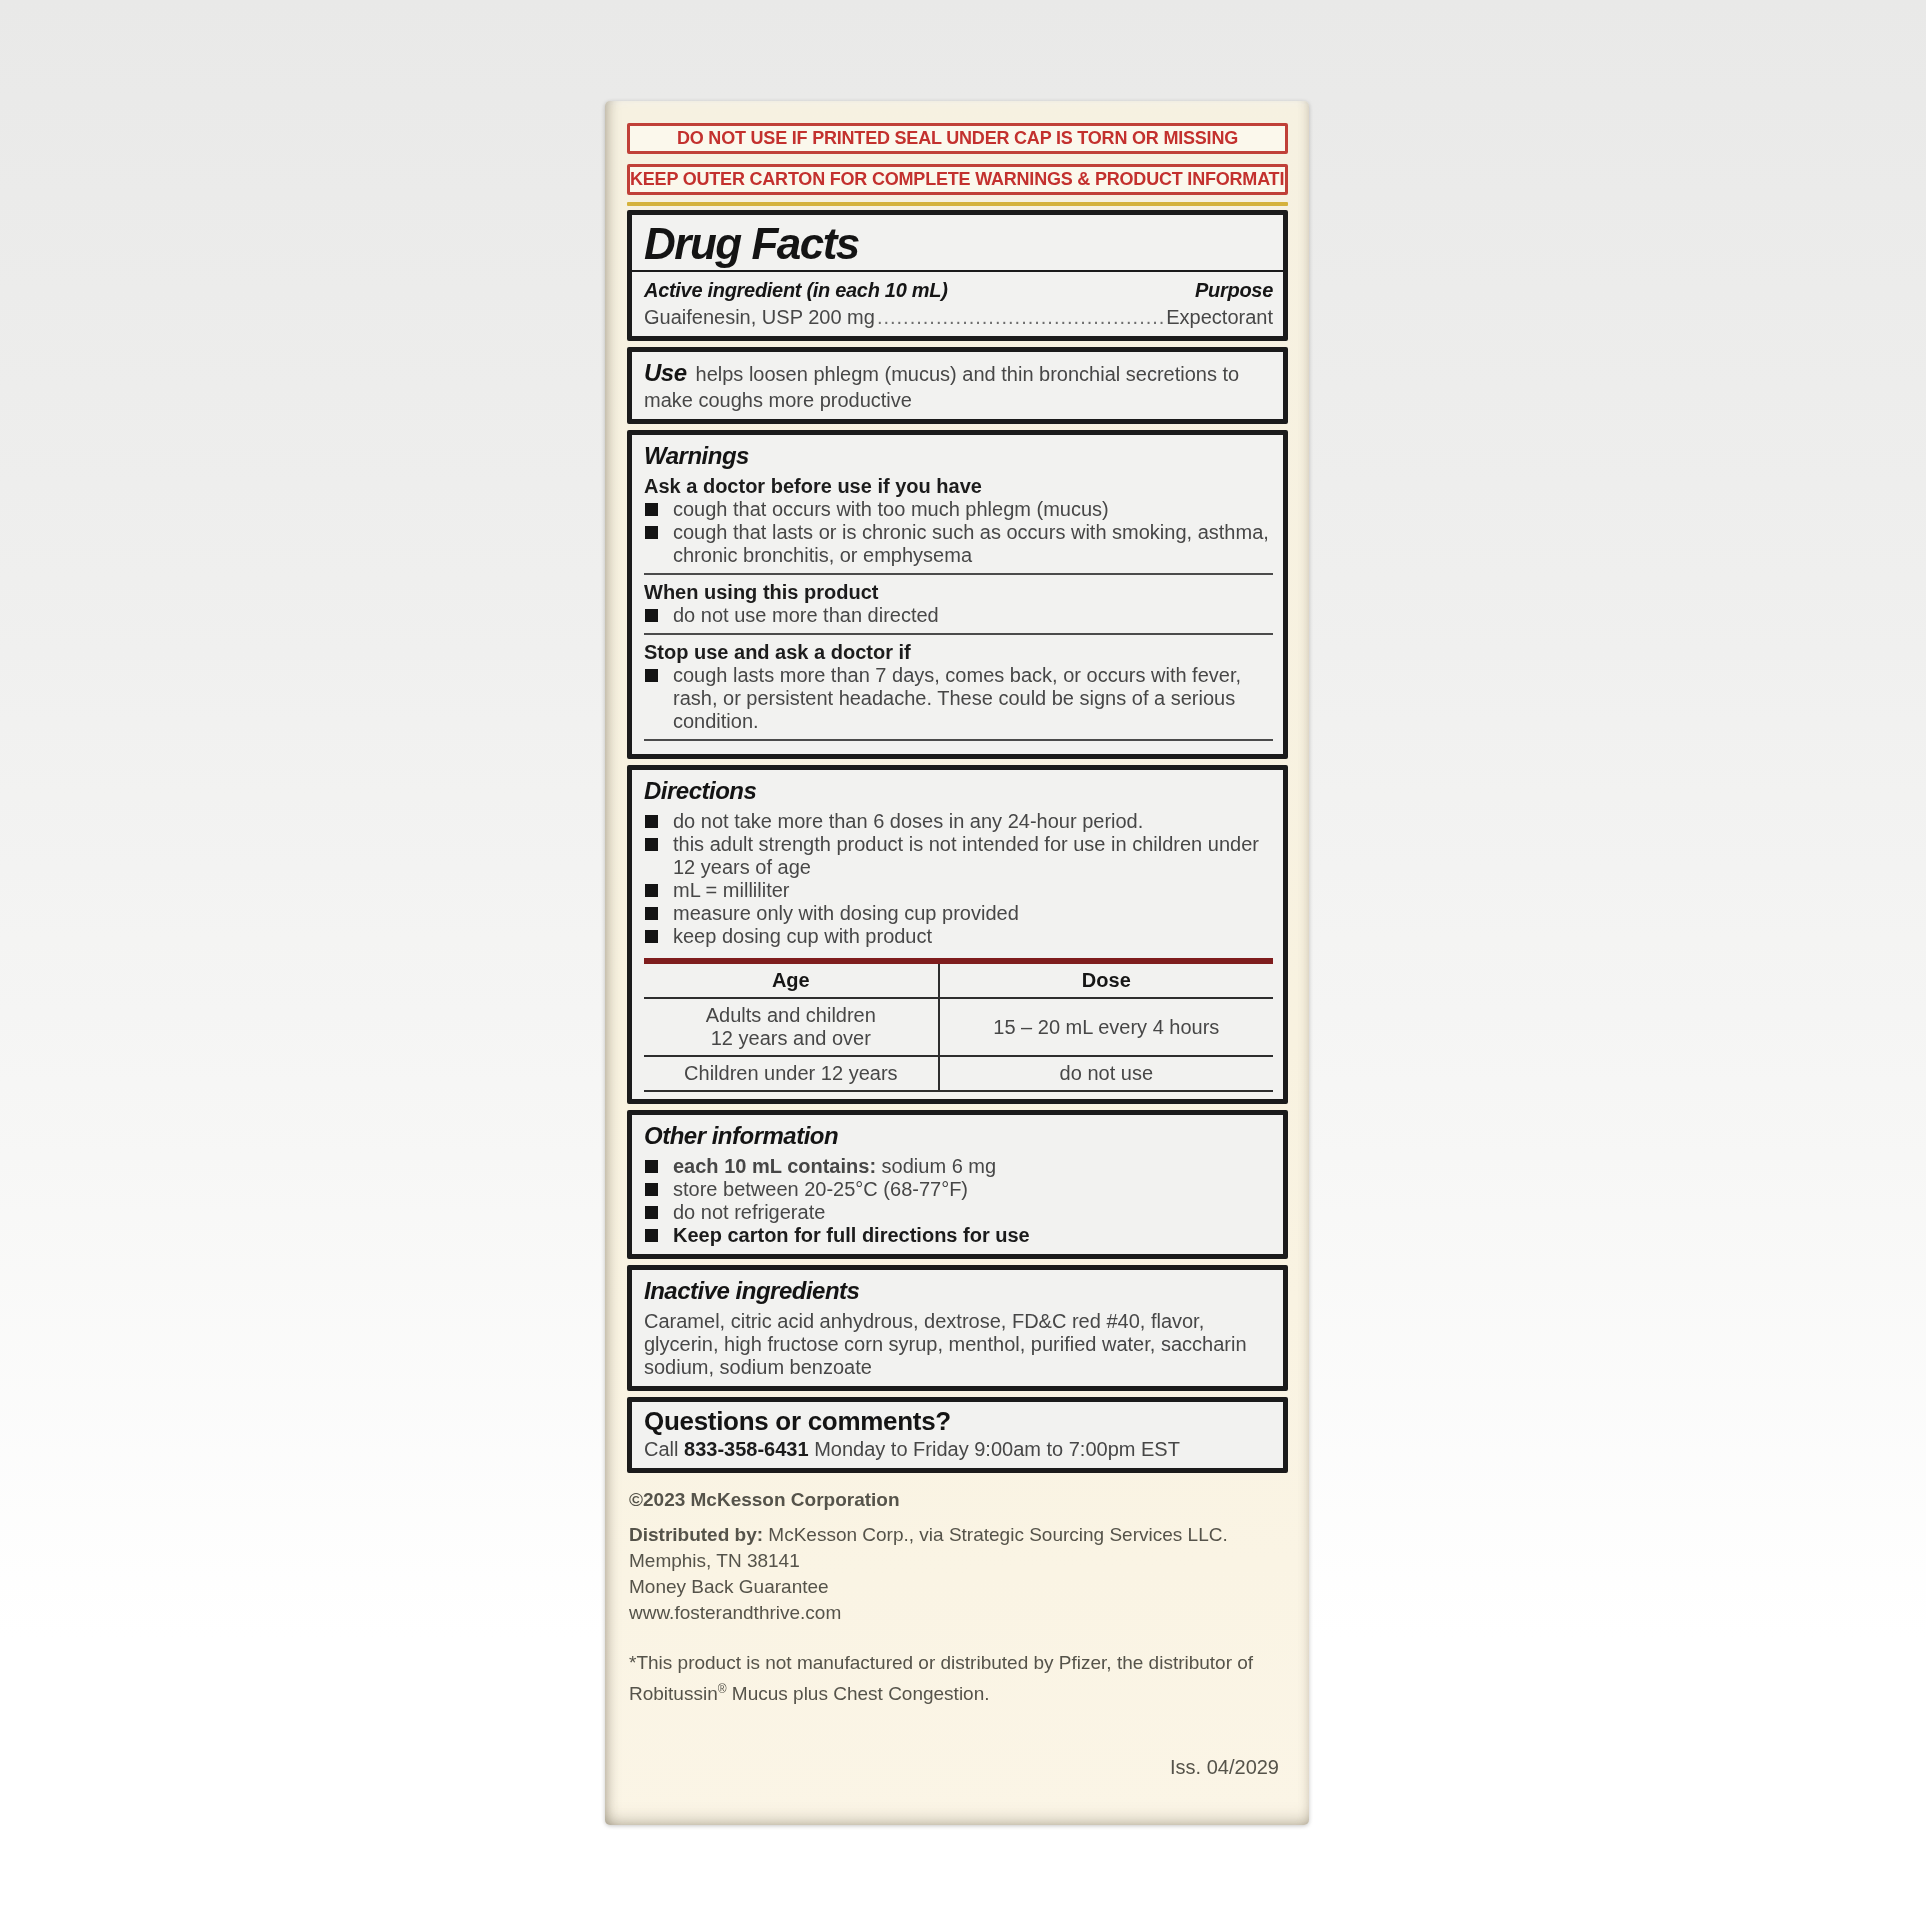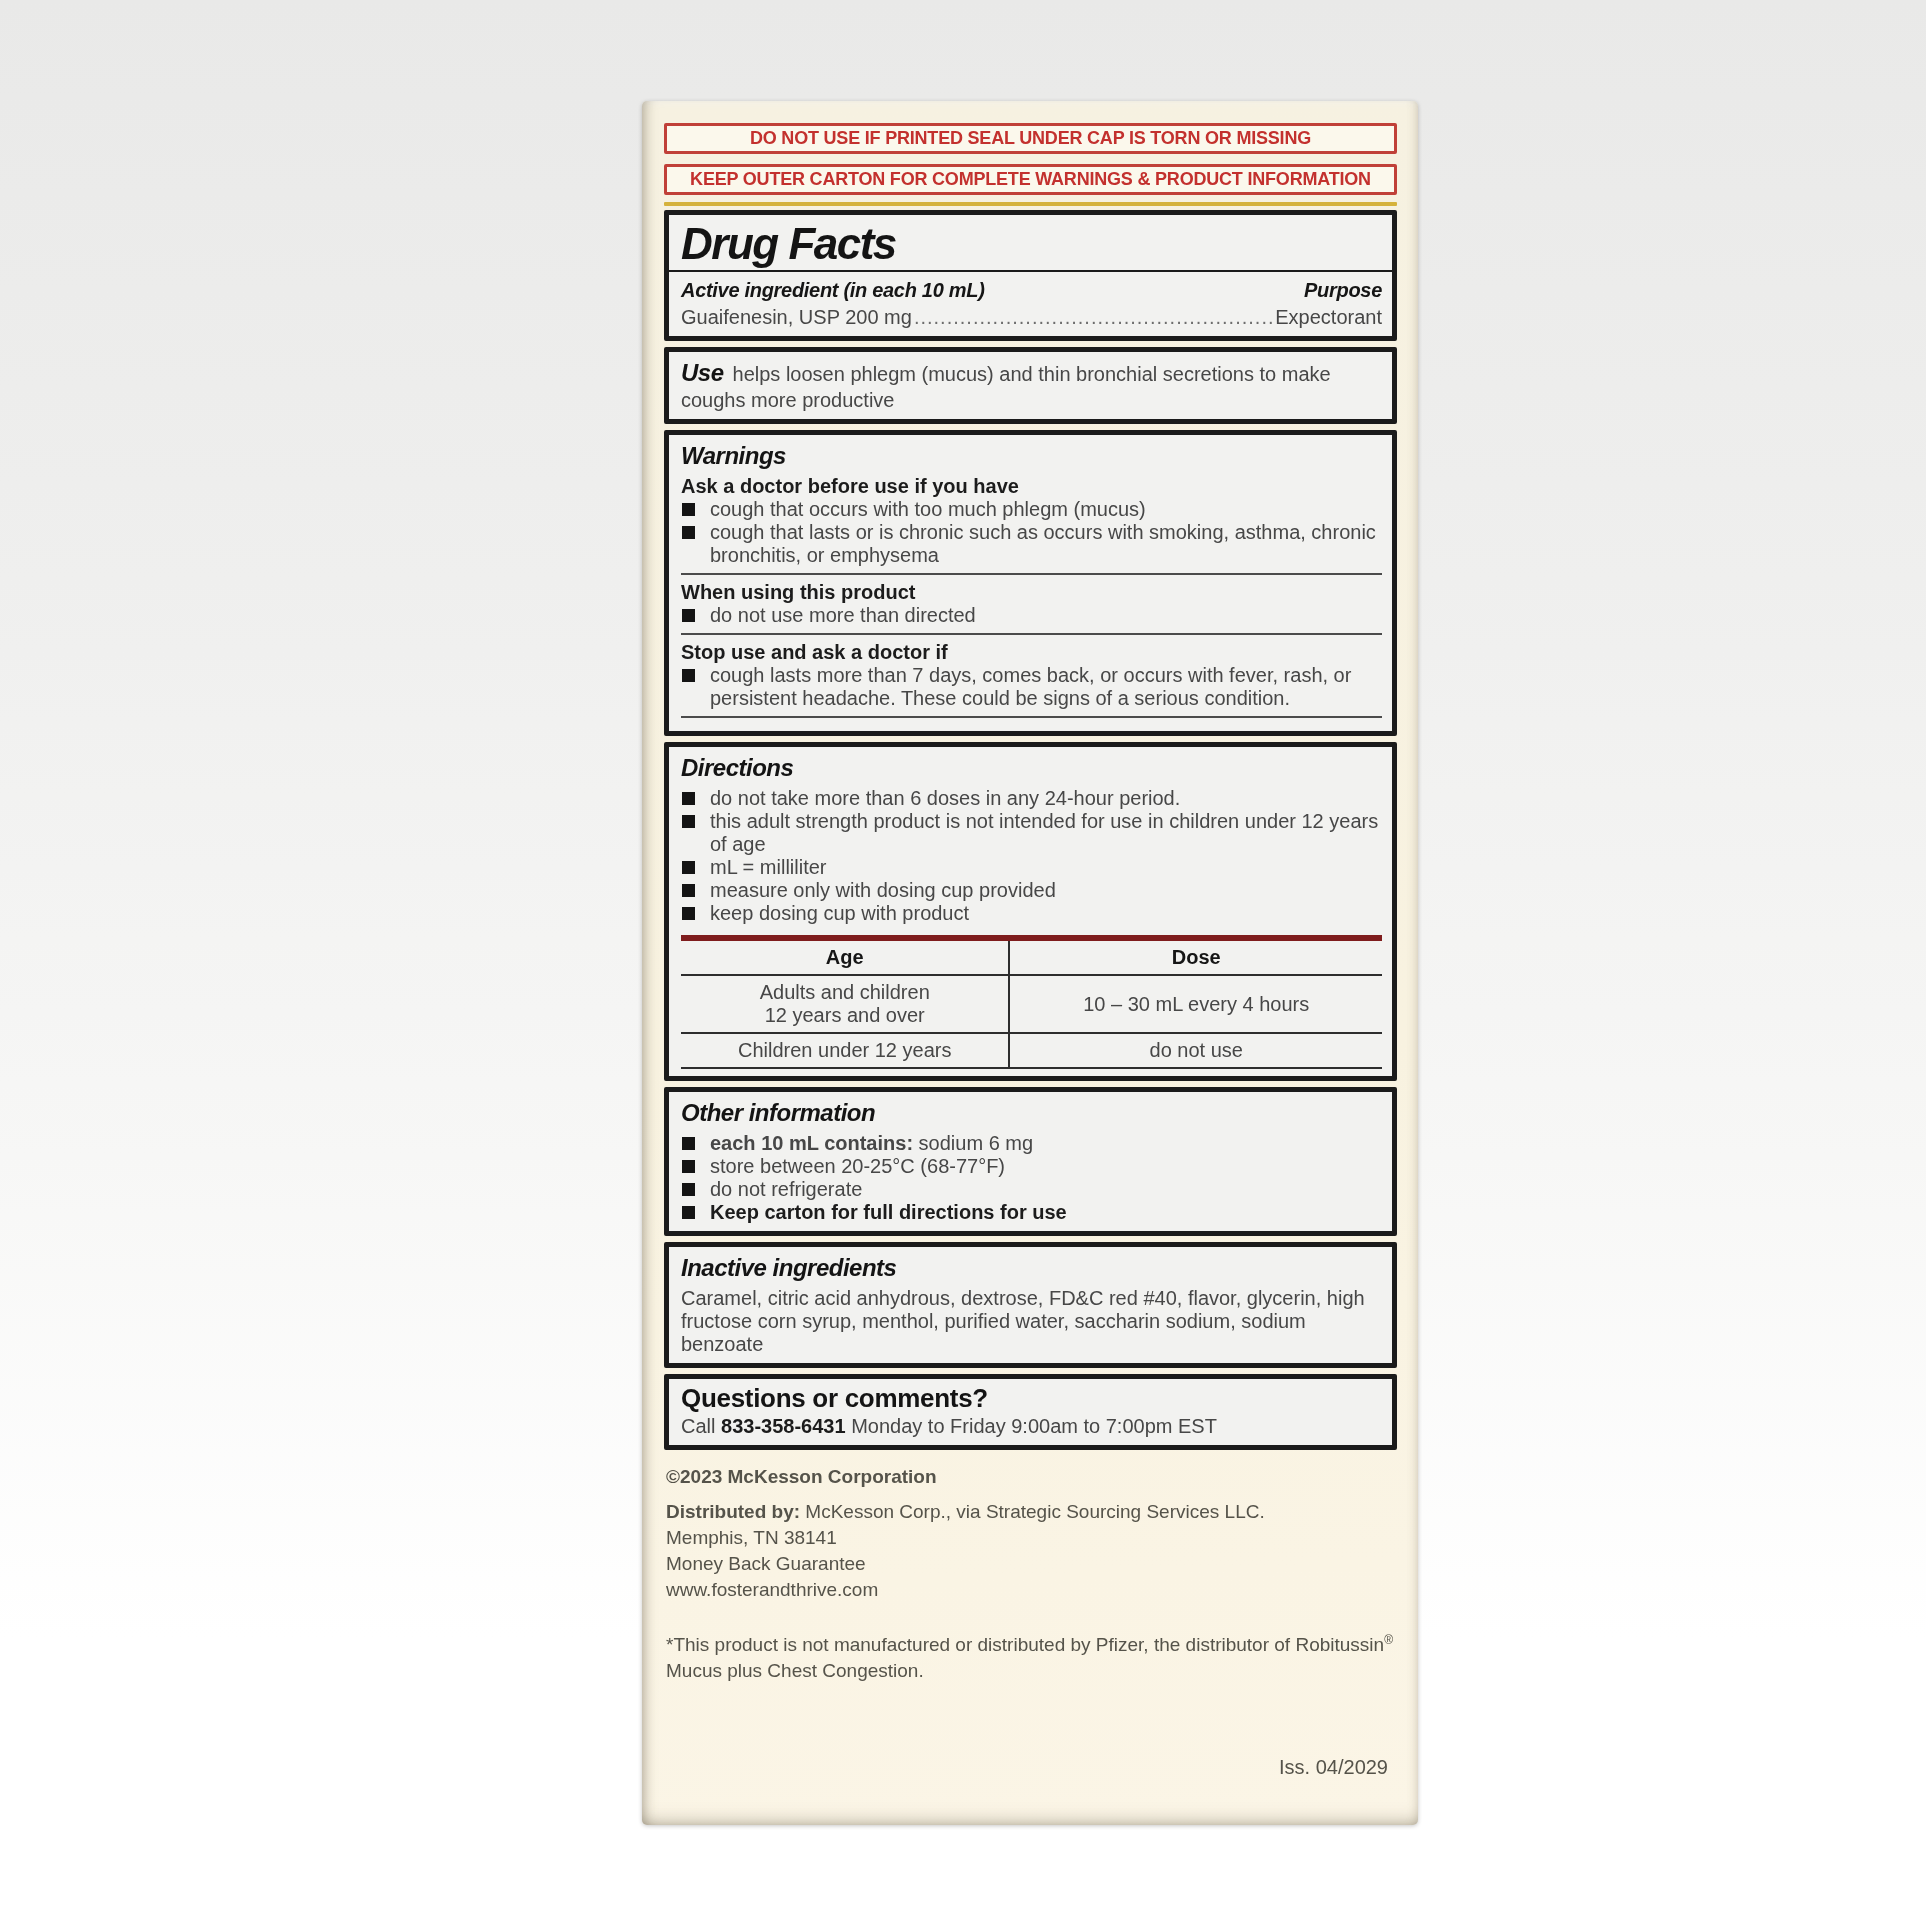--- a/index.html
+++ b/index.html
@@ -3,21 +3,21 @@
 <meta charset="utf-8">
 <style>
   html,body{margin:0;padding:0;}
   body{
     width:1927px;height:1927px;overflow:hidden;position:relative;
     background:linear-gradient(180deg,#e9e9e8 0%,#efefee 30%,#f7f7f6 60%,#ffffff 85%);
     font-family:"Liberation Sans","DejaVu Sans",sans-serif;
     -webkit-font-smoothing:antialiased;
   }
   .carton{
-    position:absolute;left:642px;top:101px;width:776px;height:1724px;
+    position:absolute;left:605px;top:101px;width:704px;height:1724px;
     background:linear-gradient(178deg,#f6f1e1 0%,#f8f2e0 55%,#fbf5e6 100%);
     border-radius:5px;
     box-shadow:0 1px 4px rgba(0,0,0,.22),
       inset 11px 0 14px -10px rgba(110,100,80,.55),
       inset -7px 0 12px -9px rgba(110,100,80,.38),
       inset 0 -12px 18px -11px rgba(110,100,80,.5),
       inset 0 7px 9px -7px rgba(255,255,255,.85);
     padding:22px 21px 0 22px;box-sizing:border-box;
   }
   .seal-strip{
@@ -144,21 +144,21 @@
       <span>keep dosing cup with product</span>
     </div>
     <div class="dtable">
       <div class="dtr sep">
         <div class="dcell left dth">Age</div>
         <div class="dcell right dth">Dose</div>
       </div>
       <div class="dtr sep">
         <div class="dcell left">Adults and children
 12 years and over</div>
-        <div class="dcell right">10 – 30 mL every 4 hours</div>
+        <div class="dcell right">15 – 20 mL every 4 hours</div>
       </div>
       <div class="dtr">
         <div class="dcell left">Children under 12 years</div>
         <div class="dcell right">do not use</div>
       </div>
     </div>
   </section>
 
   <section class="df-box">
     <h2 class="sec-head">Other information</h2>

